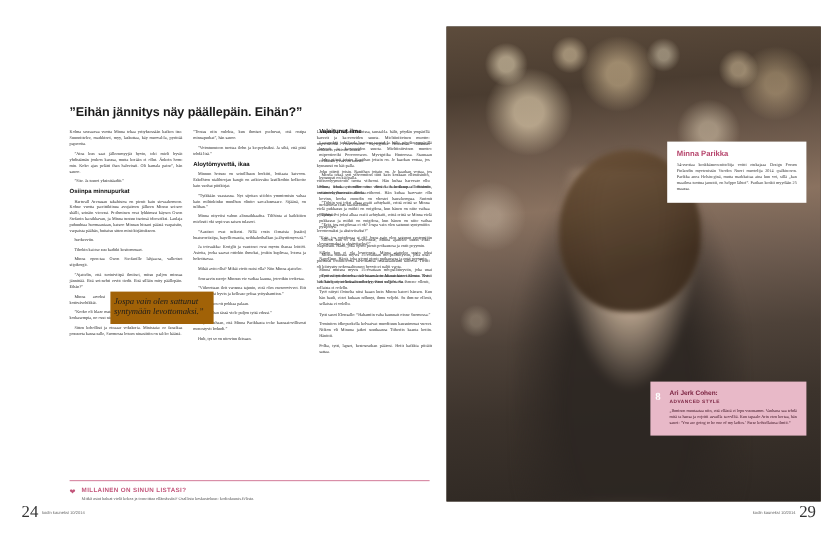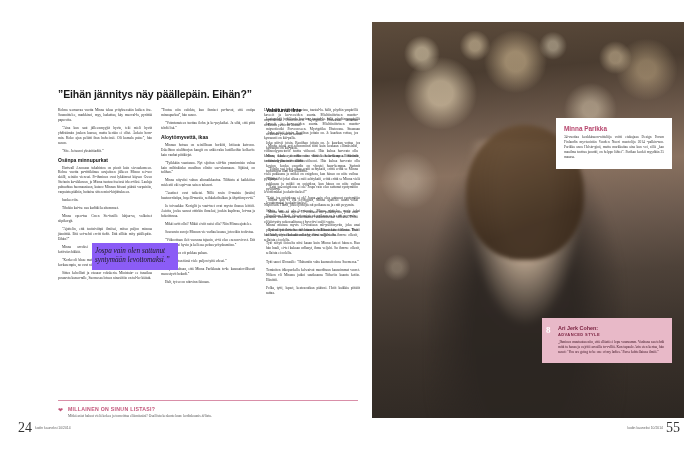--- a/index.html
+++ b/index.html
@@ -59,21 +59,21 @@
     margin: 4px 0 2px 0;
     line-height: 1.15;
   }
   .subhead.first { margin-top: 0; }
 
   
   .pullquote {
     position: absolute;
     left: 92px; top: 243px;
     width: 86px;
-    background: #8b5cf6;
+    background: #a16207;
     padding: 4px 3px;
     font-family: "Liberation Serif", serif;
     font-style: italic;
     font-size: 7.2px;
     line-height: 1.3;
     color: #1c1c1c;
     text-align: left;
     z-index: 5;
   }
 
@@ -360,16 +360,16 @@
   </div>
 
   <div class="card-pink">
     <div class="numbox">8</div>
     <h3>Ari Jerk Cohen:</h3>
     <div class="sub">ADVANCED STYLE</div>
     <p>„Ihminen muutaataa niin, että ellästä ei lopu vuuruamm. Vanhana saa tehdä mitä ta hansa ja oejritii asvailla ta-vvlliä. Kun tapaalo Arin eten kertaa, hän sanoi: ‘You are going to be one of my ladies.’ Parse kohtellaiusa ilmiii.“</p>
   </div>
 
   <div class="folio-right">
-    <span class="meta">kodin kauneksi 10/2014</span><span>55</span>
+    <span class="meta">kodin kauneksi 10/2014</span><span>29</span>
   </div>
 
 </div>
 
 </body></html>

